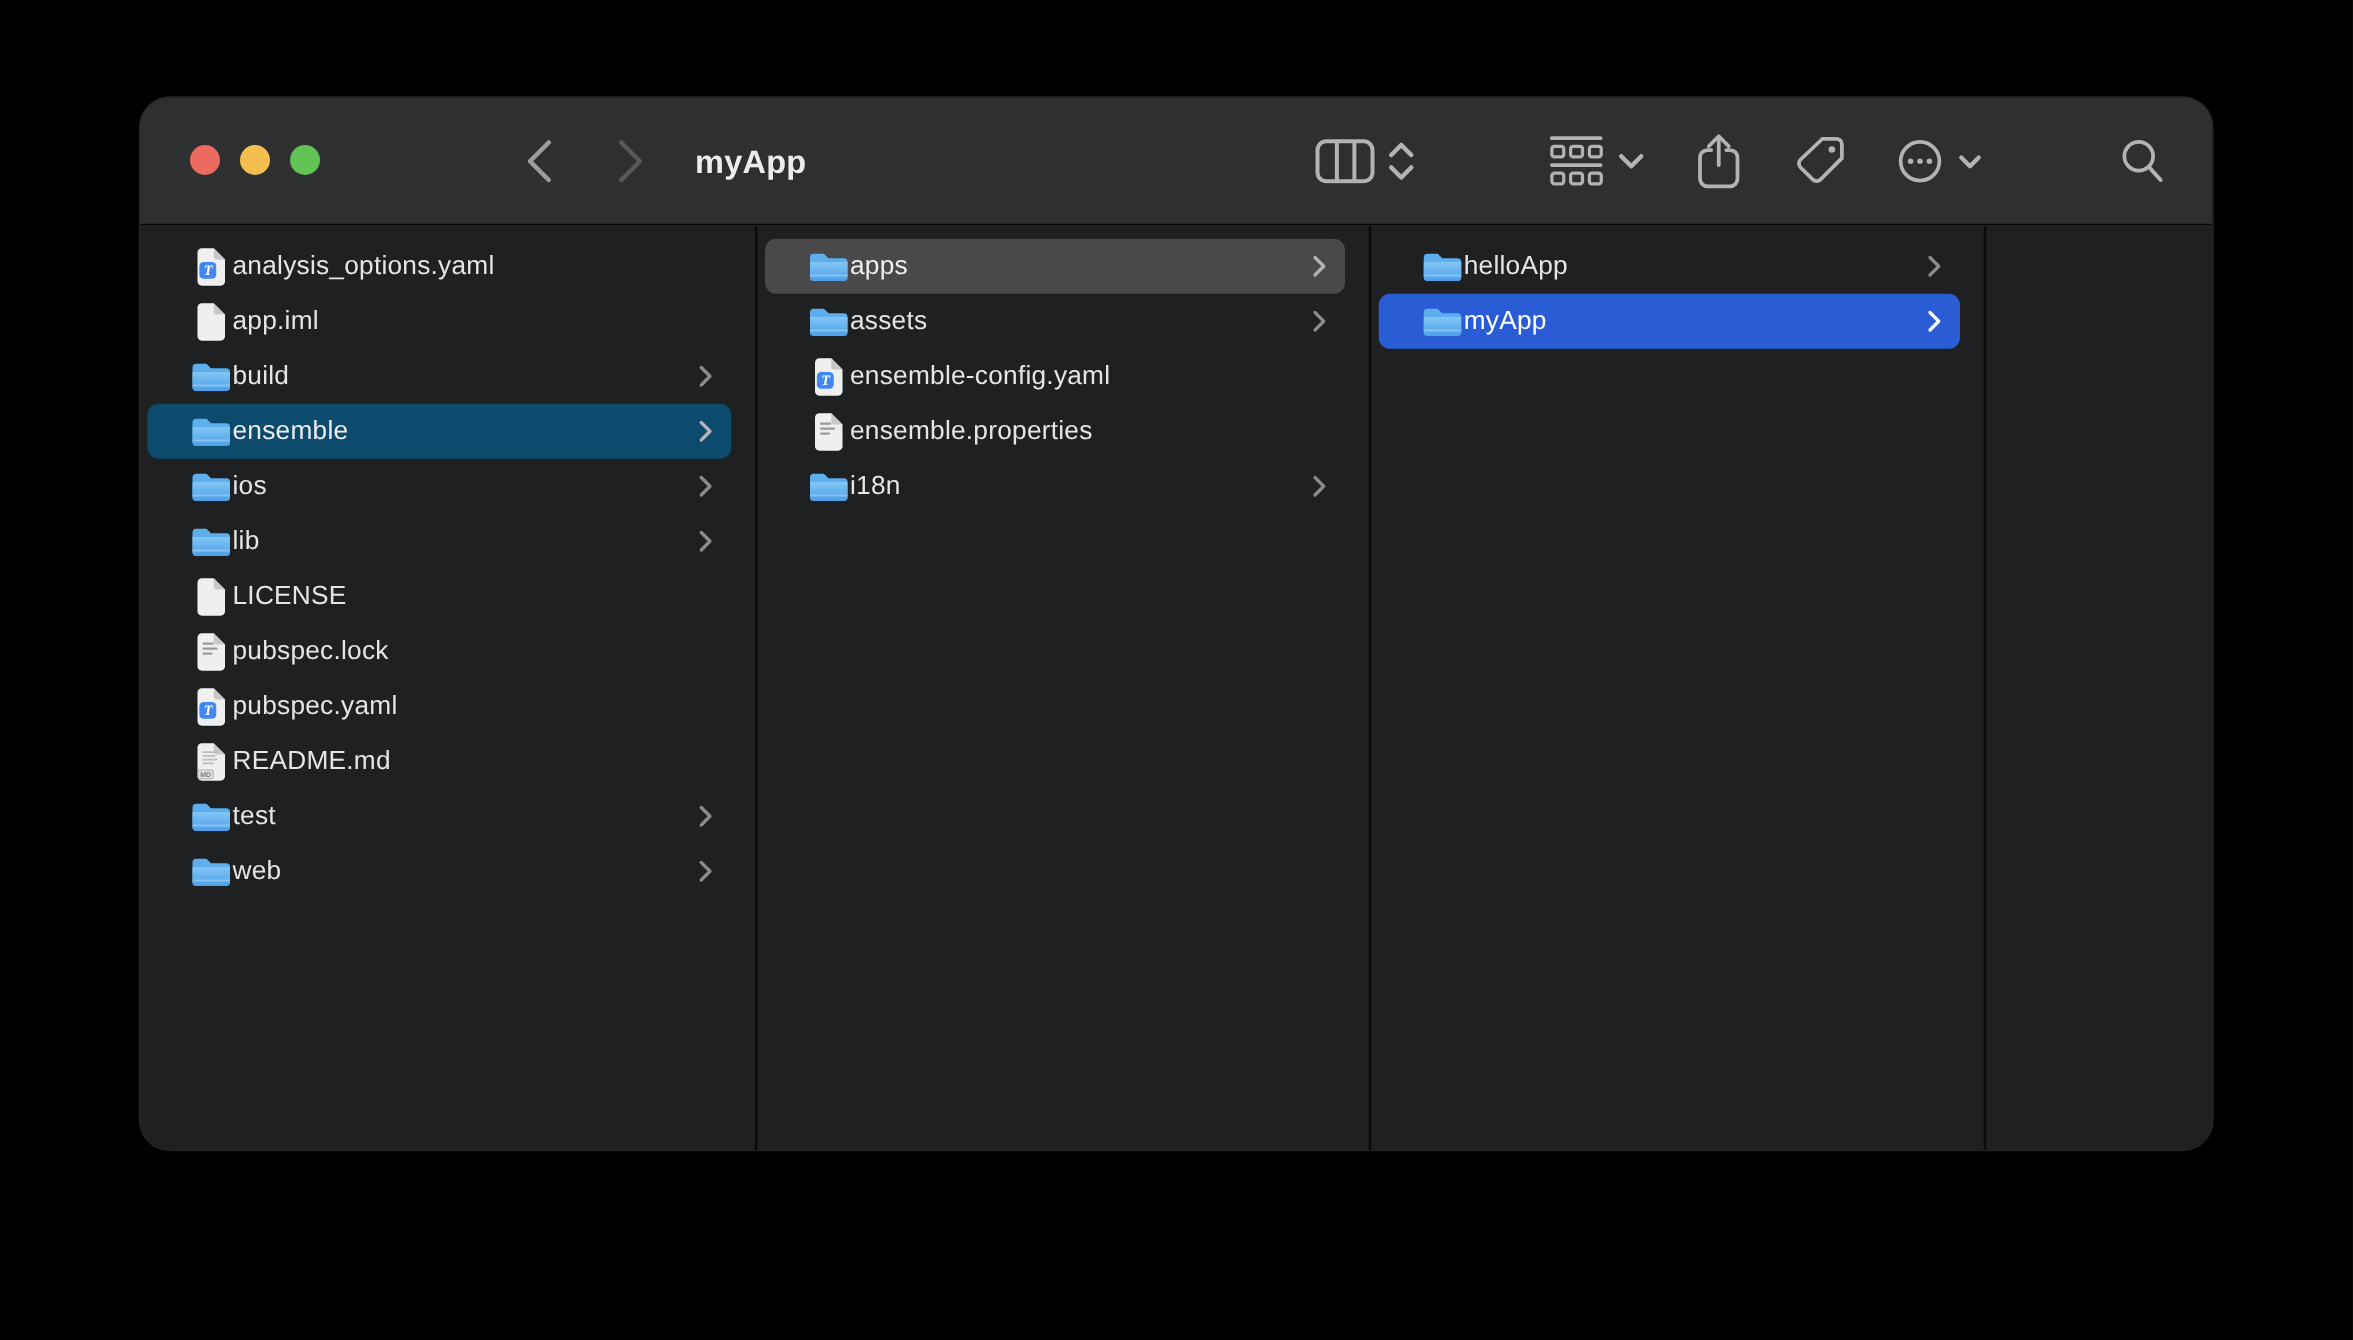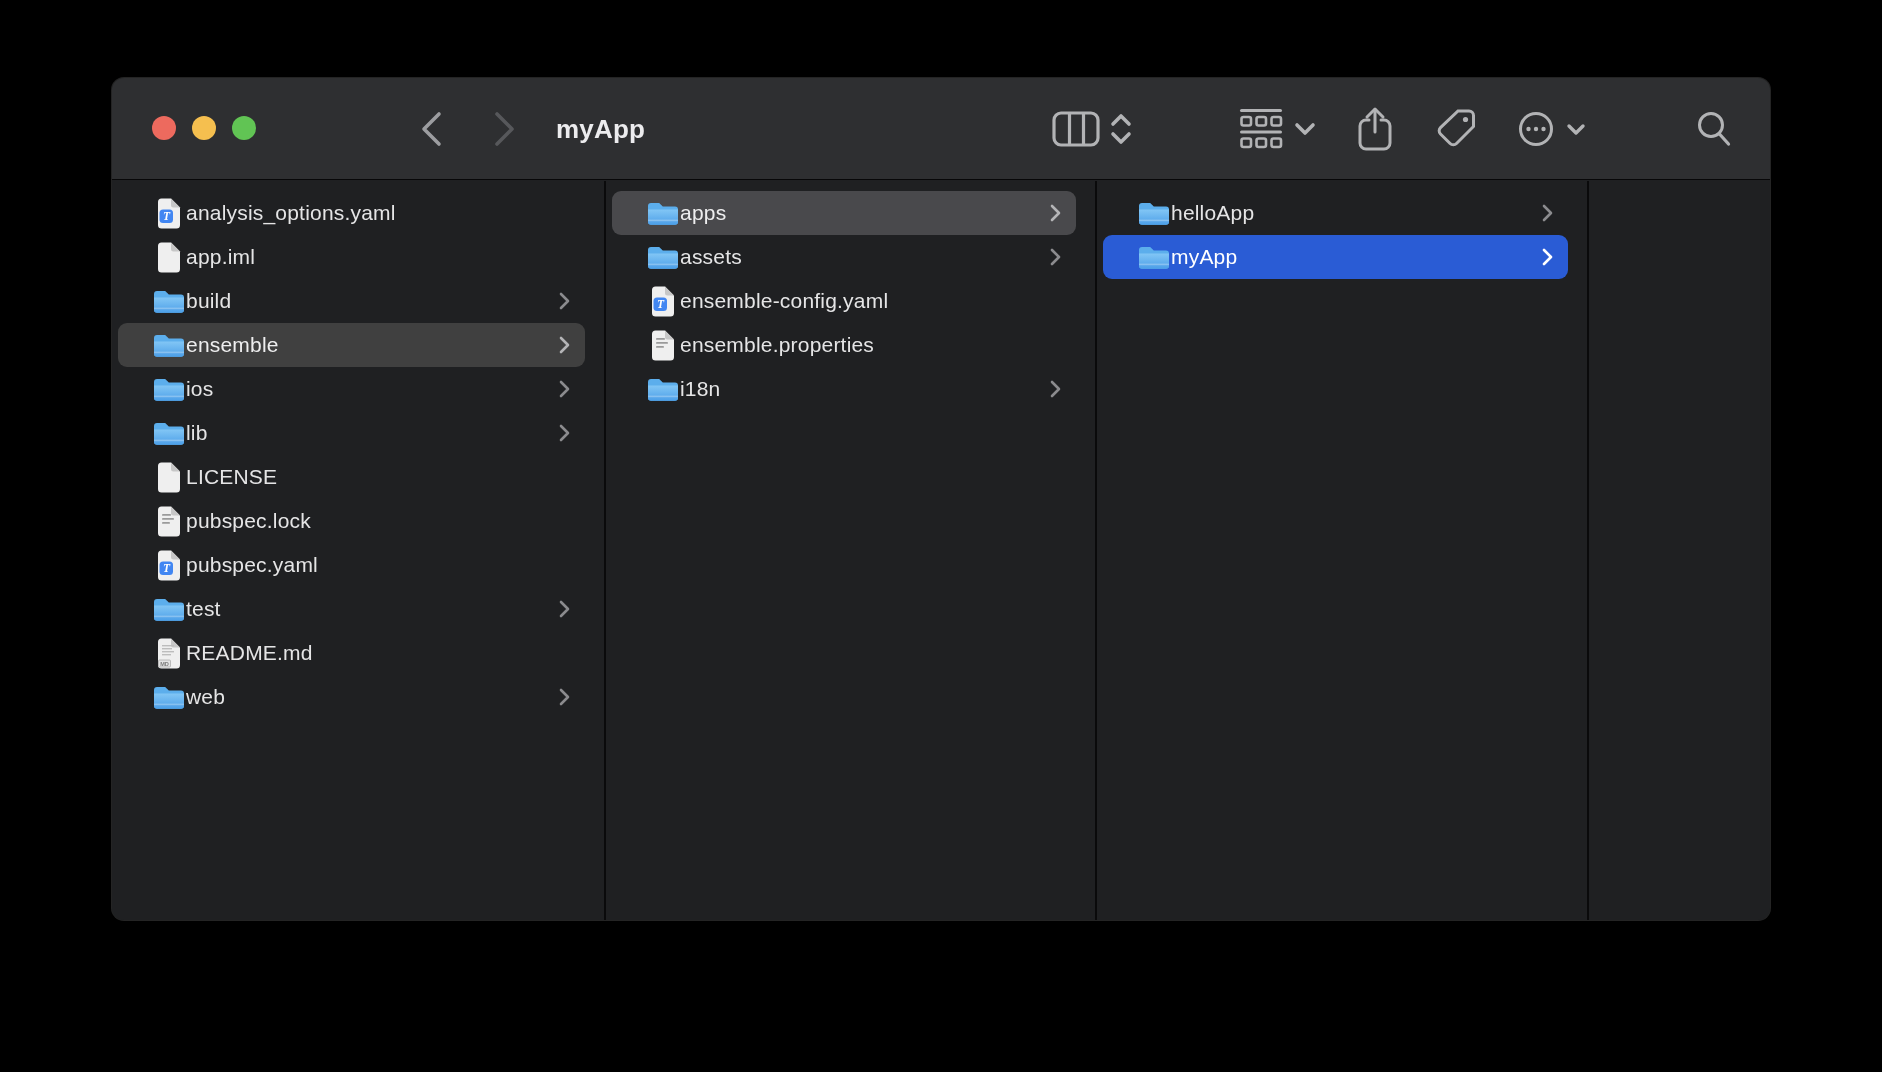--- a/index.html
+++ b/index.html
@@ -1,19 +1,19 @@
 <!DOCTYPE html>
 <html><head>
 <meta charset="utf-8">
 <style>
   html,body{margin:0;padding:0;background:#000;width:1882px;height:1072px;overflow:hidden;
     font-family:"Liberation Sans","DejaVu Sans",sans-serif;-webkit-font-smoothing:antialiased;}
   *{box-sizing:border-box;}
 
-  .window{position:absolute;left:112px;top:78px;width:1658px;height:842px;border-radius:12px;
+  .window{position:absolute;left:112px;top:78px;width:1658px;height:842px;border-radius:24px;
     background:#1f2022;box-shadow:0 0 0 1px rgba(255,255,255,0.14),0 34px 80px rgba(0,0,0,0.65);
     overflow:hidden;}
 
   
   .titlebar{position:relative;height:102px;background:#2e2f31;border-bottom:1px solid #070708;}
   .traffic{position:absolute;left:40px;top:38px;display:flex;gap:16px;}
   .tl{width:24px;height:24px;border-radius:50%;}
   .tl.red{background:#ed6a5e;}
   .tl.yellow{background:#f5bf4f;}
   .tl.green{background:#61c454;}
@@ -202,21 +202,21 @@
       <rect x="2" y="20.6" width="30" height="1.6" fill="rgba(255,255,255,0.28)"></rect>
     </svg>
           </span>
           <span class="label">build</span>
           <span class="chev">
             <svg width="13" height="20" viewBox="0 0 13 20">
     <path d="M3 3 L10 10 L3 17" fill="none" stroke="#8b8b8e" stroke-width="2.6" stroke-linecap="round" stroke-linejoin="round"></path>
             </svg>
           </span>
         </div>
-        <div class="row sel-muted" style="background: #404040;">
+        <div class="row sel-muted" style="background: #0c4a6e;">
           <span class="icon">
     <svg width="34" height="28" viewBox="0 0 34 28">
       <path d="M2 7 a3 3 0 0 1 3 -3 h8.2 l3.6 3.6 H29 a3 3 0 0 1 3 3 V22.5 a3.2 3.2 0 0 1 -3.2 3.2 H5.2 A3.2 3.2 0 0 1 2 22.5 Z" fill="#5caeec"></path>
       <path d="M2 10.6 H32 V22.5 a3.2 3.2 0 0 1 -3.2 3.2 H5.2 A3.2 3.2 0 0 1 2 22.5 Z" fill="url(#foldg)"></path>
       <rect x="2" y="20.6" width="30" height="1.6" fill="rgba(255,255,255,0.28)"></rect>
     </svg>
           </span>
           <span class="label">ensemble</span>
           <span class="chev">
             <svg width="13" height="20" viewBox="0 0 13 20">
@@ -278,35 +278,20 @@
         <div class="row">
           <span class="icon">
     <svg width="30" height="33" viewBox="0 0 30 33">
       <path d="M4 5 a3.5 3.5 0 0 1 3.5 -3.5 h9.5 l9 9 V28 a3.5 3.5 0 0 1 -3.5 3.5 h-15 A3.5 3.5 0 0 1 4 28 Z" fill="#efefef"></path>
       <path d="M17 1.5 l9 9 h-6.5 a2.5 2.5 0 0 1 -2.5 -2.5 Z" fill="#c7c7c7"></path>
       <rect x="5.5" y="12.5" width="13.5" height="13.5" rx="3.5" fill="#4186f2"></rect>
       <text x="12.6" y="23.4" font-size="11.5" font-style="italic" font-weight="bold" font-family="'Liberation Serif',serif" fill="#ffffff" text-anchor="middle">T</text>
     </svg>
           </span>
           <span class="label">pubspec.yaml</span>
-        </div>
-        <div class="row">
-          <span class="icon">
-    <svg width="34" height="28" viewBox="0 0 34 28">
-      <path d="M2 7 a3 3 0 0 1 3 -3 h8.2 l3.6 3.6 H29 a3 3 0 0 1 3 3 V22.5 a3.2 3.2 0 0 1 -3.2 3.2 H5.2 A3.2 3.2 0 0 1 2 22.5 Z" fill="#5caeec"></path>
-      <path d="M2 10.6 H32 V22.5 a3.2 3.2 0 0 1 -3.2 3.2 H5.2 A3.2 3.2 0 0 1 2 22.5 Z" fill="url(#foldg)"></path>
-      <rect x="2" y="20.6" width="30" height="1.6" fill="rgba(255,255,255,0.28)"></rect>
-    </svg>
-          </span>
-          <span class="label">test</span>
-          <span class="chev">
-            <svg width="13" height="20" viewBox="0 0 13 20">
-    <path d="M3 3 L10 10 L3 17" fill="none" stroke="#8b8b8e" stroke-width="2.6" stroke-linecap="round" stroke-linejoin="round"></path>
-            </svg>
-          </span>
         </div>
         <div class="row">
           <span class="icon">
     <svg width="30" height="33" viewBox="0 0 30 33">
       <path d="M4 5 a3.5 3.5 0 0 1 3.5 -3.5 h9.5 l9 9 V28 a3.5 3.5 0 0 1 -3.5 3.5 h-15 A3.5 3.5 0 0 1 4 28 Z" fill="#efefef"></path>
       <path d="M17 1.5 l9 9 h-6.5 a2.5 2.5 0 0 1 -2.5 -2.5 Z" fill="#c7c7c7"></path>
       <rect x="8" y="8" width="12" height="1.4" fill="#bdbdbd"></rect>
       <rect x="8" y="11" width="10" height="1.4" fill="#bdbdbd"></rect>
       <rect x="8" y="14" width="12" height="1.4" fill="#bdbdbd"></rect>
       <rect x="8" y="17" width="9" height="1.4" fill="#bdbdbd"></rect>
@@ -317,20 +302,35 @@
           <span class="label">README.md</span>
         </div>
         <div class="row">
           <span class="icon">
     <svg width="34" height="28" viewBox="0 0 34 28">
       <path d="M2 7 a3 3 0 0 1 3 -3 h8.2 l3.6 3.6 H29 a3 3 0 0 1 3 3 V22.5 a3.2 3.2 0 0 1 -3.2 3.2 H5.2 A3.2 3.2 0 0 1 2 22.5 Z" fill="#5caeec"></path>
       <path d="M2 10.6 H32 V22.5 a3.2 3.2 0 0 1 -3.2 3.2 H5.2 A3.2 3.2 0 0 1 2 22.5 Z" fill="url(#foldg)"></path>
       <rect x="2" y="20.6" width="30" height="1.6" fill="rgba(255,255,255,0.28)"></rect>
     </svg>
           </span>
+          <span class="label">test</span>
+          <span class="chev">
+            <svg width="13" height="20" viewBox="0 0 13 20">
+    <path d="M3 3 L10 10 L3 17" fill="none" stroke="#8b8b8e" stroke-width="2.6" stroke-linecap="round" stroke-linejoin="round"></path>
+            </svg>
+          </span>
+        </div>
+        <div class="row">
+          <span class="icon">
+    <svg width="34" height="28" viewBox="0 0 34 28">
+      <path d="M2 7 a3 3 0 0 1 3 -3 h8.2 l3.6 3.6 H29 a3 3 0 0 1 3 3 V22.5 a3.2 3.2 0 0 1 -3.2 3.2 H5.2 A3.2 3.2 0 0 1 2 22.5 Z" fill="#5caeec"></path>
+      <path d="M2 10.6 H32 V22.5 a3.2 3.2 0 0 1 -3.2 3.2 H5.2 A3.2 3.2 0 0 1 2 22.5 Z" fill="url(#foldg)"></path>
+      <rect x="2" y="20.6" width="30" height="1.6" fill="rgba(255,255,255,0.28)"></rect>
+    </svg>
+          </span>
           <span class="label">web</span>
           <span class="chev">
             <svg width="13" height="20" viewBox="0 0 13 20">
     <path d="M3 3 L10 10 L3 17" fill="none" stroke="#8b8b8e" stroke-width="2.6" stroke-linecap="round" stroke-linejoin="round"></path>
             </svg>
           </span>
         </div>
       </div>
     <div class="col-divider"></div>
     <div class="col col2">

